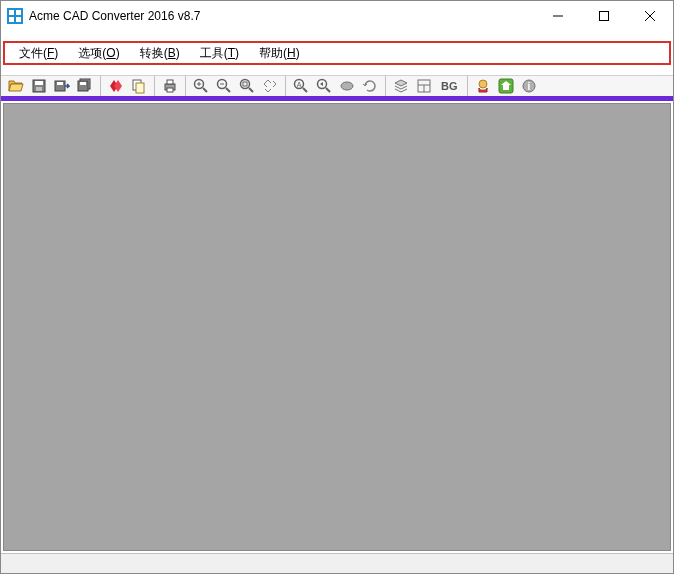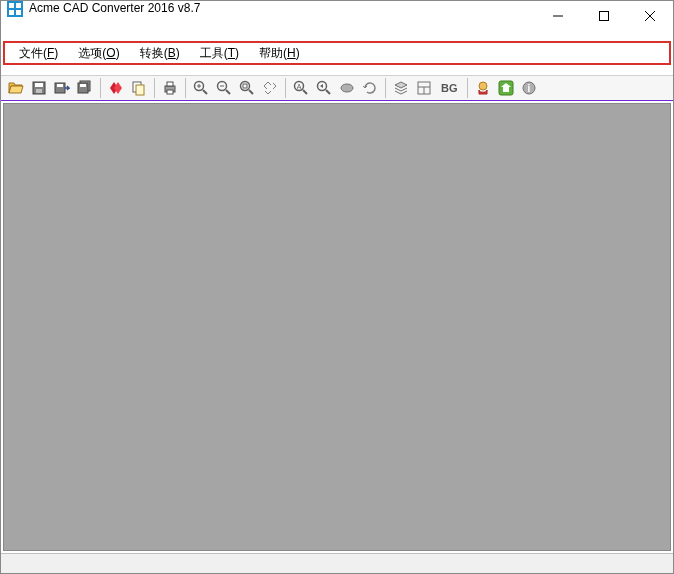--- a/index.html
+++ b/index.html
@@ -1,26 +1,26 @@
 <!DOCTYPE html>
 <html><head>
 <meta charset="utf-8">
 <style>
 * { margin:0; padding:0; box-sizing:border-box; }
 body { font-family:"Microsoft YaHei",Tahoma,sans-serif; font-size:12px; background:#fff; }
 .window { width:674px; height:574px; border:1px solid #888; background:#fff; display:flex; flex-direction:column; position:relative; }
-.titlebar { height:30px; display:flex; align-items:flex-start; padding:0 0 0 6px; background:#fff; }
+.titlebar { height:30px; display:flex; align-items:center; padding:0 0 0 6px; background:#fff; }
 .app-icon { width:16px; height:16px; margin-right:6px; display:flex; align-items:center; justify-content:center; }
 .title-text { flex:1; font-size:12px; color:#000; }
 .win-controls { display:flex; height:100%; }
 .win-btn { width:46px; display:flex; align-items:center; justify-content:center; cursor:pointer; }
 .menubar { height:24px; display:flex; align-items:center; padding:0 4px; border:2px solid #d9302c; margin:10px 2px; }
 .menu-item { padding:2px 10px; cursor:pointer; font-size:12px; }
 .menu-item u { text-decoration:underline; }
-.toolbar { height:26px; display:flex; align-items:center; padding:2px 4px; gap:1px; border-top:1px solid #d0d0d0; border-bottom:1px solid #6d28d9; background:#f6f6f6; }
+.toolbar { height:26px; display:flex; align-items:center; padding:2px 4px; gap:1px; border-top:1px solid #d0d0d0; border-bottom:5px solid #6d28d9; background:#f6f6f6; }
 .tb-btn { width:22px; height:22px; display:flex; align-items:center; justify-content:center; cursor:pointer; border:1px solid transparent; }
 .tb-sep { width:1px; height:20px; background:#c0c0c0; margin:0 3px; }
 .tb-bg { width:auto; padding:0 4px; font-size:11px; font-weight:bold; color:#555; }
 .canvas { flex:1; background:#a5a5a5; margin:2px; border:1px solid #888; }
 .statusbar { height:20px; background:#f0f0f0; border-top:1px solid #c0c0c0; }
 svg { display:block; }
 </style>
 </head>
 <body>
 

